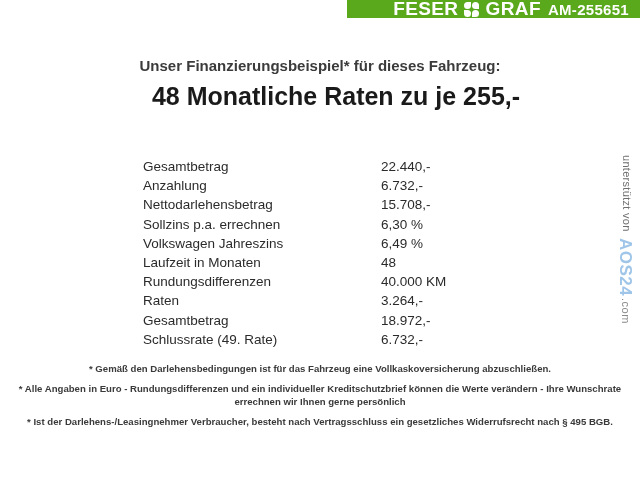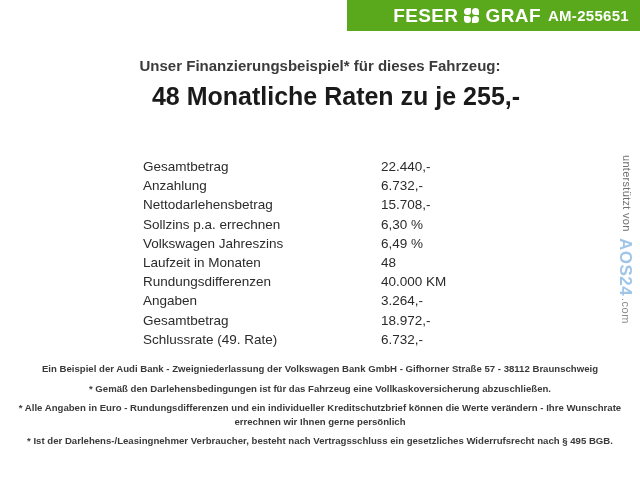--- a/index.html
+++ b/index.html
@@ -15,21 +15,21 @@
     overflow: hidden;
     position: relative;
   }
 
   
   .header-bar {
     position: absolute;
     top: 0;
     left: 347px;
     width: 293px;
-    height: 31px;
+    height: 18px;
     background: #5aa81c;
     display: flex;
     align-items: center;
     justify-content: flex-end;
     box-sizing: border-box;
     padding-right: 11px;
   }
   .brand {
     display: flex;
     align-items: center;
@@ -200,38 +200,37 @@
     </tr>
     <tr>
       <td class="label">Laufzeit in Monaten</td>
       <td class="value">48</td>
     </tr>
     <tr>
       <td class="label">Rundungsdifferenzen</td>
       <td class="value">40.000 KM</td>
     </tr>
     <tr>
-      <td class="label">Angaben</td>
+      <td class="label">Raten</td>
       <td class="value">3.264,-</td>
     </tr>
     <tr>
       <td class="label">Gesamtbetrag</td>
       <td class="value">18.972,-</td>
     </tr>
     <tr>
       <td class="label">Schlussrate (49. Rate)</td>
       <td class="value">6.732,-</td>
     </tr>
   </tbody>
 </table>
 
 <div class="vertical-note">unterstützt von</div>
 <div class="vertical-logo">
   <span>AOS24</span>
   <span class="dom">.com</span>
 </div>
 
 <div class="footer">
-  <div class="blk">Ein Beispiel der Audi Bank - Zweigniederlassung der Volkswagen Bank GmbH - Gifhorner Straße 57 - 38112 Braunschweig</div>
   <div class="blk">* Gemäß den Darlehensbedingungen ist für das Fahrzeug eine Vollkaskoversicherung abzuschließen.</div>
   <div class="blk">* Alle Angaben in Euro - Rundungsdifferenzen und ein individueller Kreditschutzbrief können die Werte verändern - Ihre Wunschrate errechnen wir Ihnen gerne persönlich</div>
   <div class="blk">* Ist der Darlehens-/Leasingnehmer Verbraucher, besteht nach Vertragsschluss ein gesetzliches Widerrufsrecht nach § 495 BGB.</div>
 </div>
 
 </body></html>

